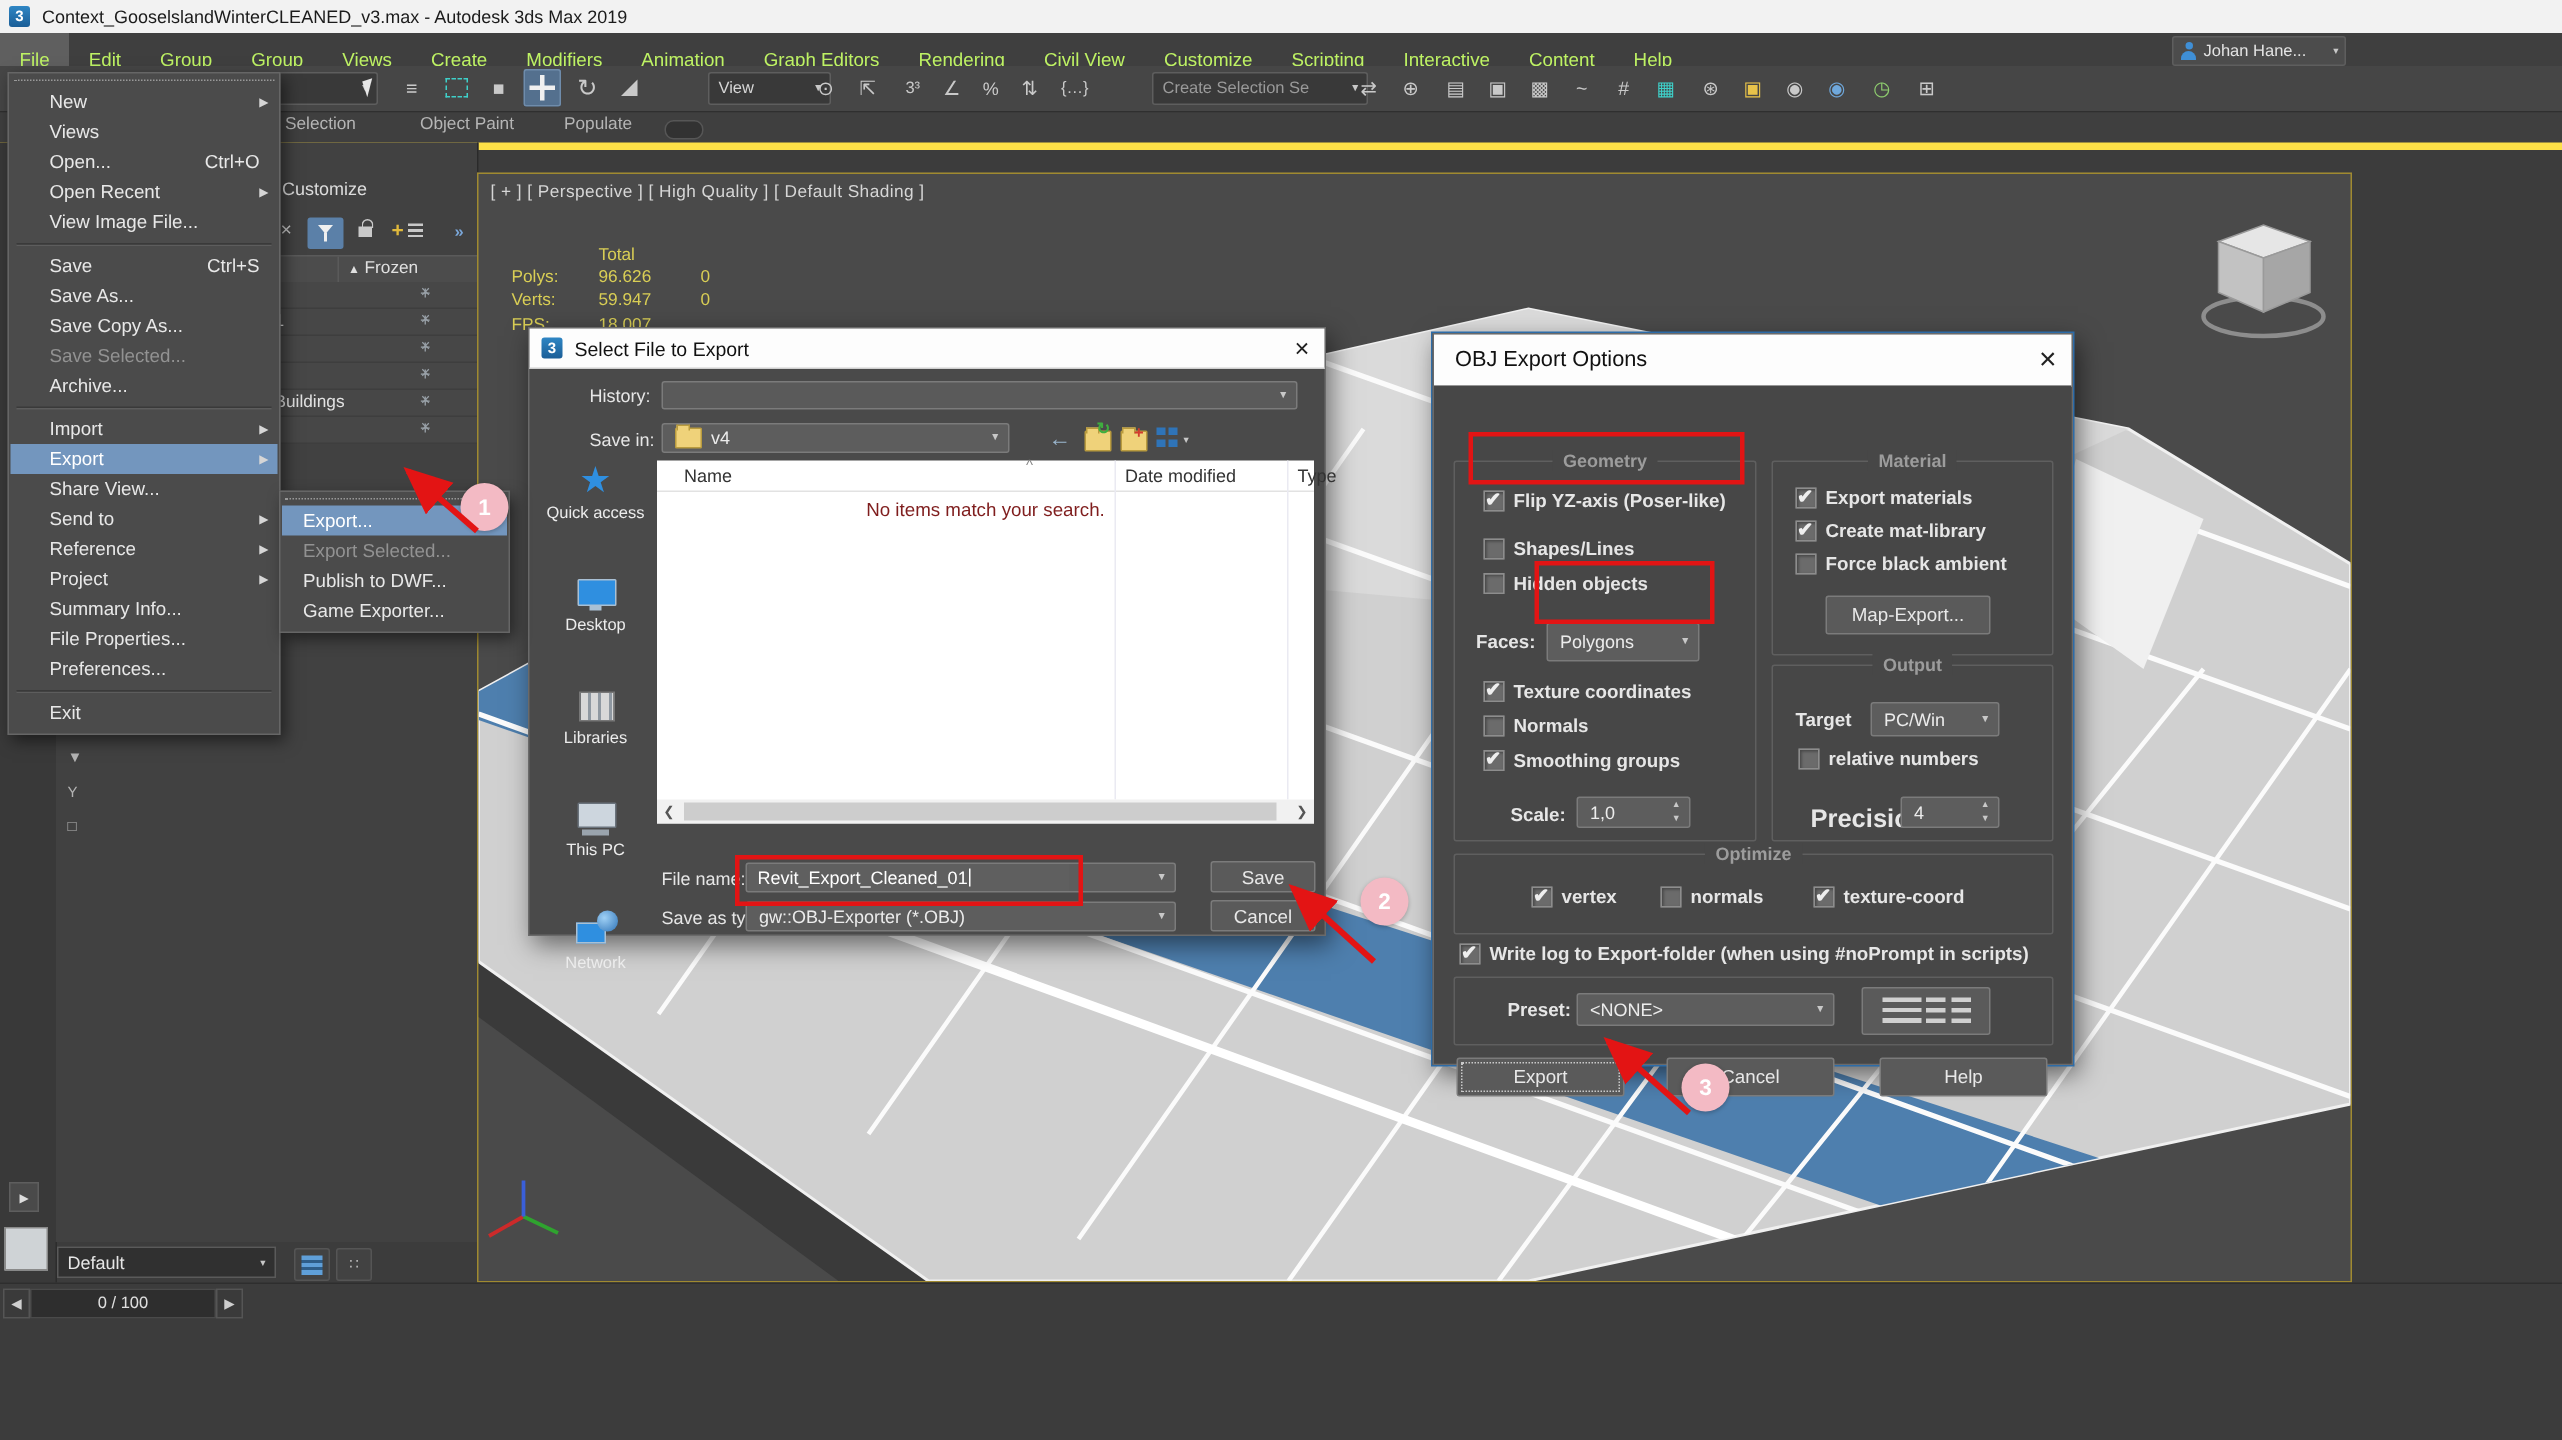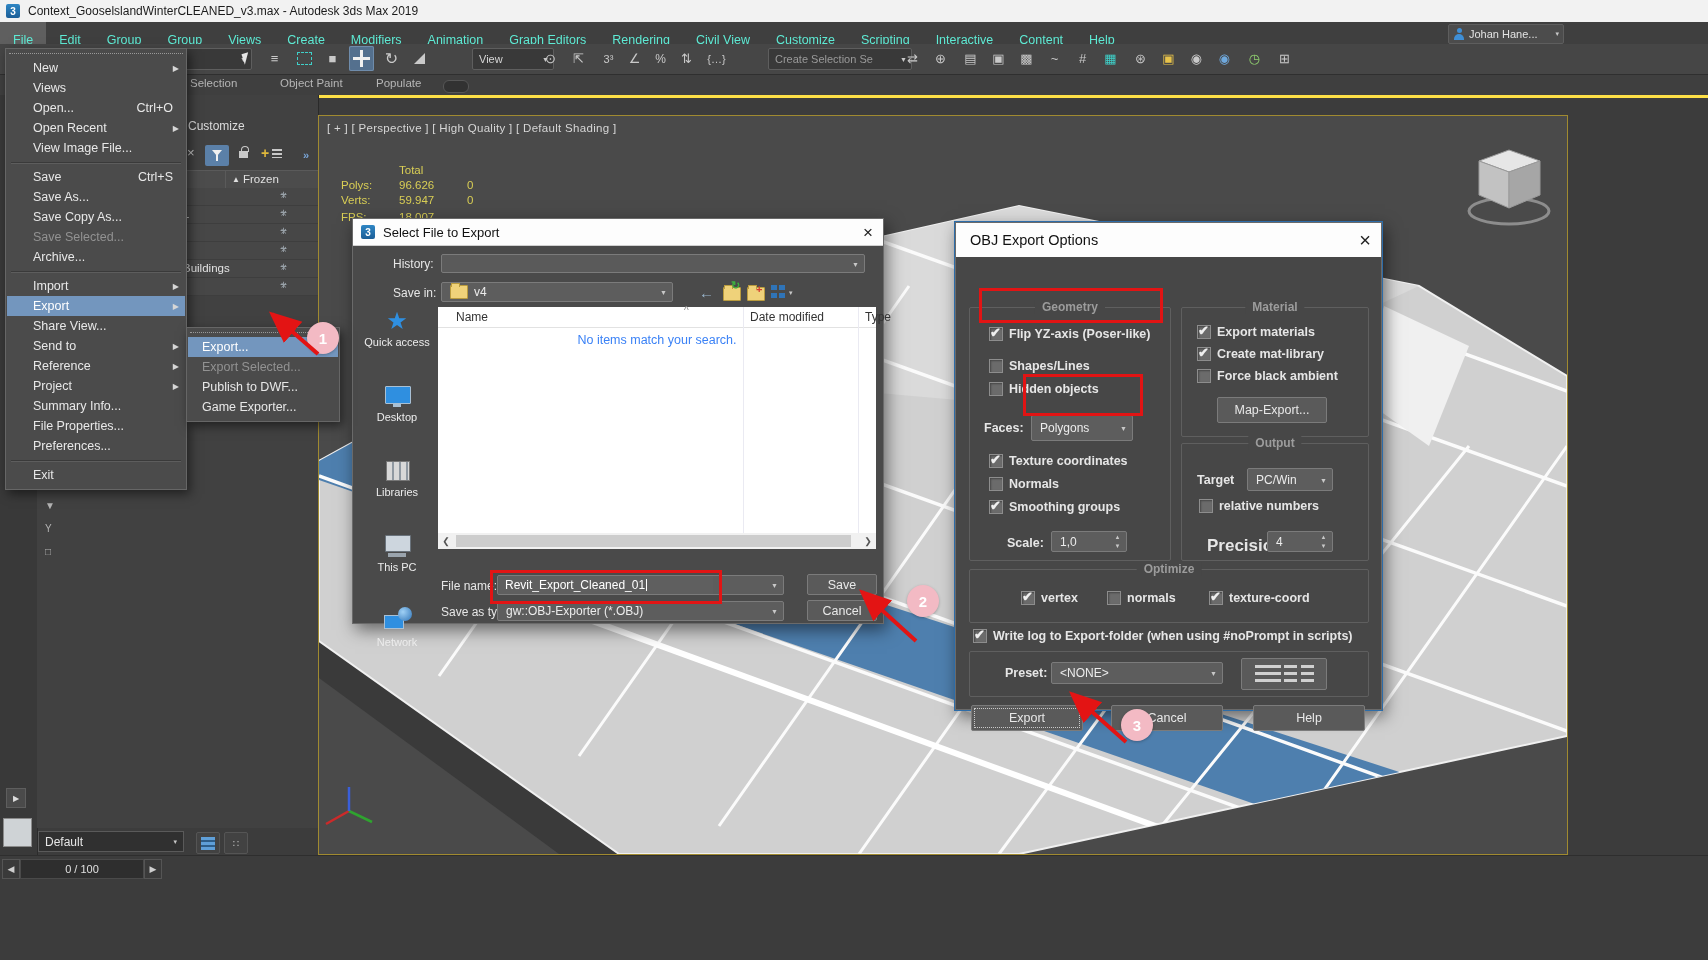--- a/index.html
+++ b/index.html
@@ -5,21 +5,21 @@
   html,body{margin:0;padding:0;background:#2e2e2e;}
   .app{position:relative;width:1708px;height:960px;background:#3c3c3c;overflow:hidden;
        font-family:"Liberation Sans",sans-serif;-webkit-font-smoothing:antialiased;}
   .abs{position:absolute;}
   
   .titlebar{left:0;top:0;width:1708px;height:22px;background:#f2f2f2;border-bottom:1px solid #c8c8c8;
             display:flex;align-items:center;color:#1b1b1b;font-size:12px;}
   .appicon{width:14px;height:14px;margin:0 8px 0 6px;background:linear-gradient(#2f86c4,#1b5e97);
            border-radius:2px;color:#fff;font-size:10px;font-weight:700;display:flex;align-items:center;justify-content:center;}
   .menubar{left:0;top:22px;width:1708px;height:22px;background:#3f3f3f;border-bottom:1px solid #303030;display:flex;}
-  .mb-item{padding:0 13px;height:35px;display:flex;align-items:center;color:#5eead4;font-size:12.5px;white-space:nowrap;}
+  .mb-item{padding:0 13px;height:35px;display:flex;align-items:center;color:#bef264;font-size:12.5px;white-space:nowrap;}
   .mb-item.active{background:#5f5f5f;}
   .account{left:1448px;top:24px;width:106px;height:18px;background:#4c4c4c;border:1px solid #5e5e5e;border-radius:2px;
            display:flex;align-items:center;color:#e3e3e3;font-size:11px;padding:0 4px;gap:4px;}
   .person{width:12px;height:12px;position:relative;flex:0 0 auto;}
   .person::before{content:"";position:absolute;left:3.5px;top:0;width:5px;height:5px;border-radius:50%;background:#3f8fd6;}
   .person::after{content:"";position:absolute;left:1px;top:6px;width:10px;height:6px;border-radius:5px 5px 0 0;background:#3f8fd6;}
   .caret-sm{font-size:7px;color:#c8c8c8;margin-left:auto;}
   
   .toolbar{left:0;top:44px;width:1708px;height:30px;background:#464646;border-bottom:1px solid #2f2f2f;}
   .tbi{position:absolute;width:25px;height:25px;top:2px;display:flex;align-items:center;justify-content:center;
@@ -28,21 +28,21 @@
   .tb-dd{position:absolute;top:4px;height:20px;background:#393939;border:1px solid #5e5e5e;border-radius:2px;
          color:#d6d6d6;font-size:11px;display:flex;align-items:center;padding:0 16px 0 6px;overflow:hidden;white-space:nowrap;}
   .tb-dd .dd-arrow{right:4px;}
   .i-cursor::after{content:"";width:0;height:0;border-top:11px solid #e6e6e6;border-right:7px solid transparent;transform:rotate(-18deg);}
   .i-marquee::after{content:"";width:13px;height:11px;border:1.6px dashed #3fd0c9;}
   .i-move::after{content:"";width:17px;height:17px;
      background:linear-gradient(#f0f0f0,#f0f0f0) center/3px 17px no-repeat,linear-gradient(#f0f0f0,#f0f0f0) center/17px 3px no-repeat;}
   .i-scale::after{content:"";width:0;height:0;border-bottom:11px solid #c9c9c9;border-left:11px solid transparent;}
   .glyph{font-size:13px;}
   
-  .ribbon{left:0;top:75px;width:1708px;height:20px;background:#3f3f3f;border-bottom:3px solid #fde047;}
+  .ribbon{left:0;top:75px;width:1708px;height:20px;background:#3f3f3f;border-bottom:5px solid #fde047;}
   .rib-tab{position:absolute;top:2px;color:#b5b5b5;font-size:11.5px;}
   .rib-toggle{position:absolute;left:443px;top:5px;width:24px;height:11px;background:#323232;border:1px solid #565656;border-radius:6px;}
   
   .leftdock{left:0;top:95px;width:37px;height:785px;background:#393939;border-right:1px solid #2c2c2c;}
   .expandbtn{left:6px;top:693px;width:18px;height:18px;background:#4a4a4a;border:1px solid #5e5e5e;color:#ddd;
              font-size:8px;display:flex;align-items:center;justify-content:center;}
   .minithumb{left:3px;top:722px;width:27px;height:27px;background:#cfd3d6;border:1px solid #8a8a8a;}
   .scenepanel{left:37px;top:95px;width:281px;height:733px;background:#414141;border-right:1px solid #2a2a2a;}
   .sp-title{position:absolute;left:151px;top:24px;color:#dcdcdc;font-size:12px;}
   .sp-x{position:absolute;left:150px;top:50px;color:#c8c8c8;font-size:13px;}
@@ -525,21 +525,21 @@
 
     <div class="filelist" style="left:85px;top:88px;width:438px;height:242px;">
       <div class="fl-header">
         <span style="position:absolute;left:18px;top:3px;">Name</span>
         <span style="position:absolute;left:246px;top:-2px;color:#888;font-size:10px;">^</span>
         <span style="position:absolute;left:312px;top:3px;">Date modified</span>
         <span style="position:absolute;left:427px;top:3px;">Type</span>
       </div>
       <span class="colsep" style="left:305px;"></span>
       <span class="colsep" style="left:420px;"></span>
-      <div style="position:absolute;left:0;top:26px;width:100%;text-align:center;font-size:12.5px;color:#3b82f6;">No items match your search.</div>
+      <div style="position:absolute;left:0;top:26px;width:100%;text-align:center;font-size:12.5px;color:#7f1d1d;">No items match your search.</div>
       <div class="hscroll">
         <span class="harrow">❮</span>
         <span class="hthumb"></span>
         <span class="harrow" style="margin-left:auto;">❯</span>
       </div>
     </div>
 
     <span class="lbl" style="left:88px;top:360px;">File name:</span>
     <div class="dd" style="left:144px;top:356px;width:287px;height:20px;">
       <span class="dd-arrow"></span>

